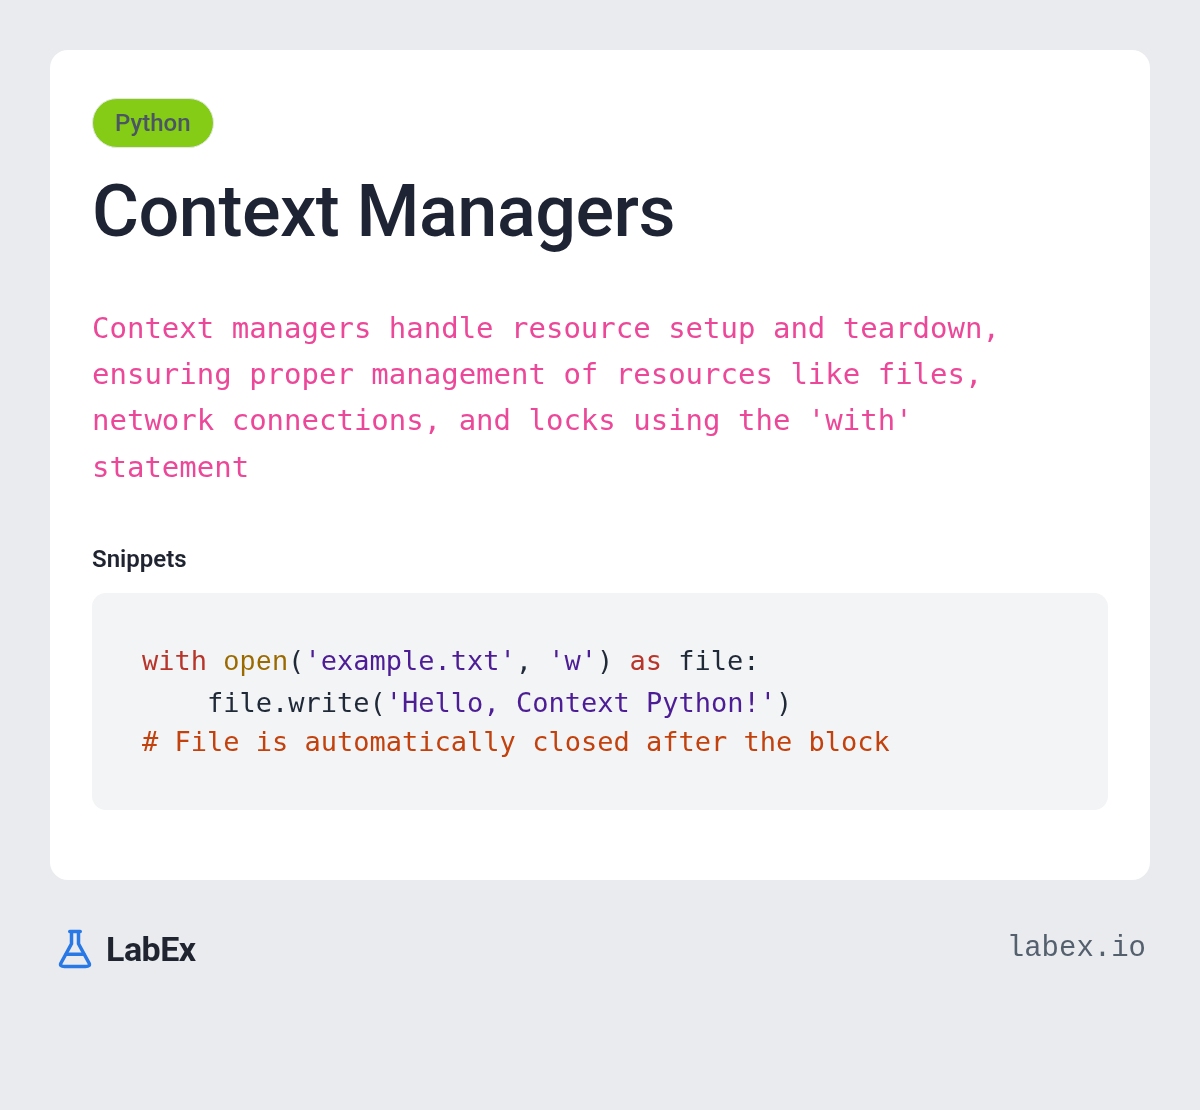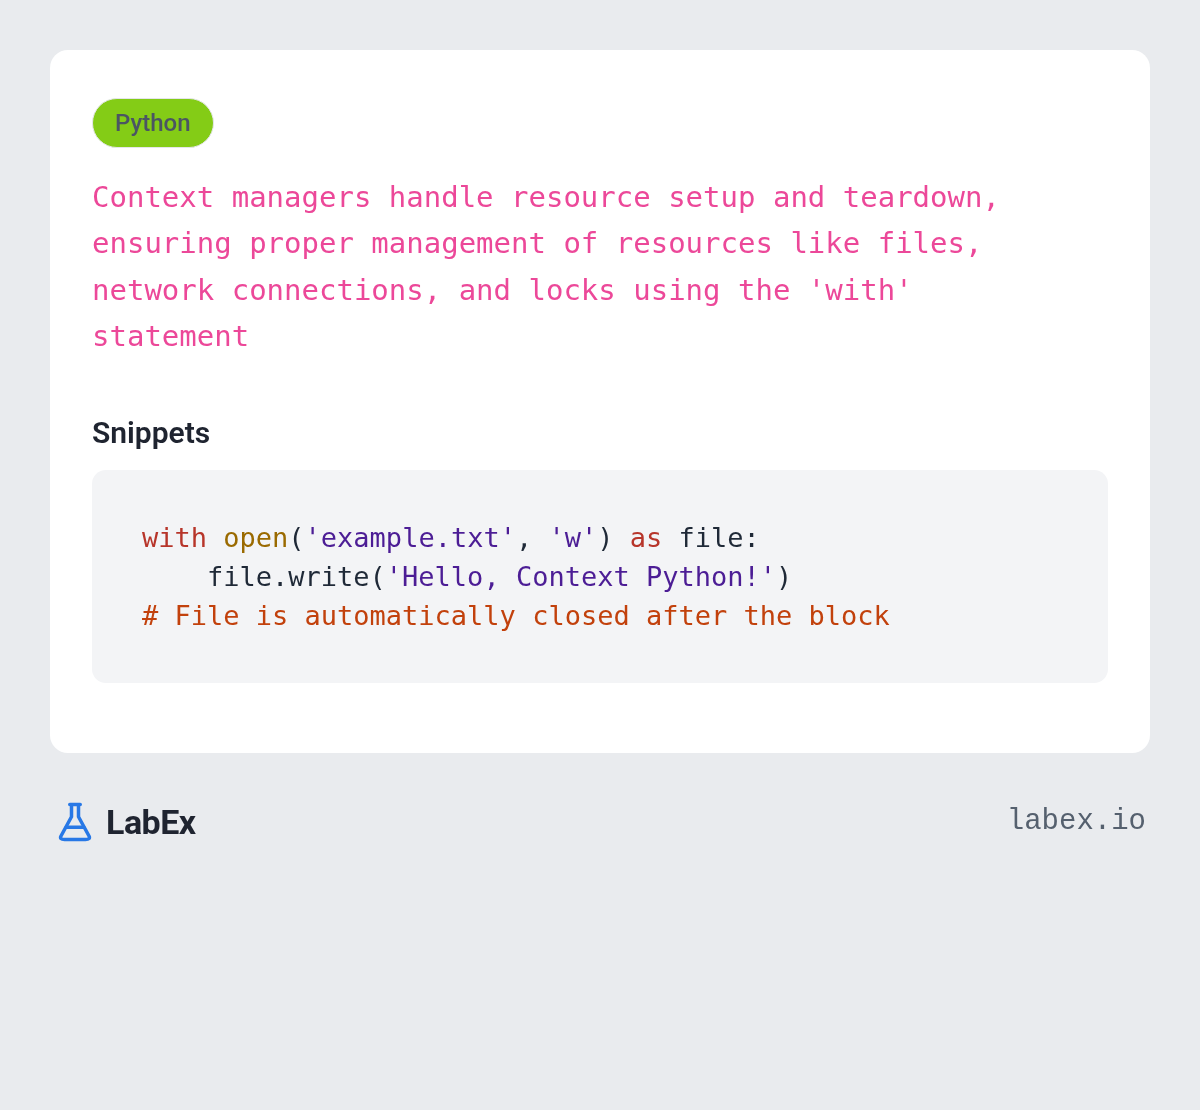--- a/index.html
+++ b/index.html
@@ -39,38 +39,38 @@
   }
   .desc {
     font-family: ui-monospace, SFMono-Regular, Menlo, Monaco, Consolas, monospace;
     font-size: 29px;
     line-height: 1.6;
     color: #ec4899;
     margin-bottom: 55px;
     max-width: 960px;
   }
   .section-label {
-    font-size: 30px;
+    font-size: 24px;
     font-weight: 600;
     color: #1f2430;
     margin-bottom: 20px;
   }
   .codeblock {
     background: #f3f4f6;
     border-radius: 14px;
     padding: 48px 50px 48px 50px;
     font-family: ui-monospace, SFMono-Regular, Menlo, Monaco, Consolas, monospace;
     font-size: 27px;
     line-height: 1.45;
     color: #1f2937;
     white-space: pre;
     overflow: hidden;
   }
   .tok-kw { color: #b7352a; }        
-  .tok-fn { color: #9a6a00; }        
+  .tok-fn { color: #9a6a00; font-family: Liberation Mono, monospace; }        
   .tok-str { color: #4c1d95; }       
   .tok-comment { color: #c2410c; }   
   .tok-plain { color: #1f2937; }
 
   .footer {
     display: flex;
     align-items: center;
     justify-content: space-between;
     margin-top: 48px;
     padding: 0 4px;
@@ -92,20 +92,21 @@
     font-size: 29px;
     color: #55606e;
   }
   .flask-icon { width: 42px; height: 42px; }
 </style>
 </head>
 <body>
 
 <div class="card">
   <span class="tag">Python</span>
+  <h1 class="title">Context Managers</h1>
   <p class="desc">Context managers handle resource setup and teardown, ensuring proper management of resources like files, network connections, and locks using the 'with' statement</p>
   <div class="section-label">Snippets</div>
   <pre class="codeblock" id="codeblock"><span class="tok-kw">with</span><span class="tok-plain"> </span><span class="tok-fn">open</span><span class="tok-plain">(</span><span class="tok-str">'example.txt'</span><span class="tok-plain">, </span><span class="tok-str">'w'</span><span class="tok-plain">) </span><span class="tok-kw">as</span><span class="tok-plain"> file:
     file.write(</span><span class="tok-str">'Hello, Context Python!'</span><span class="tok-plain">)
 </span><span class="tok-comment"># File is automatically closed after the block</span></pre>
 </div>
 
 <div class="footer">
   <div class="brand">
     <svg class="flask-icon" viewBox="0 0 48 48" fill="none" stroke="#2878e6" stroke-width="4" stroke-linejoin="round" stroke-linecap="round">

